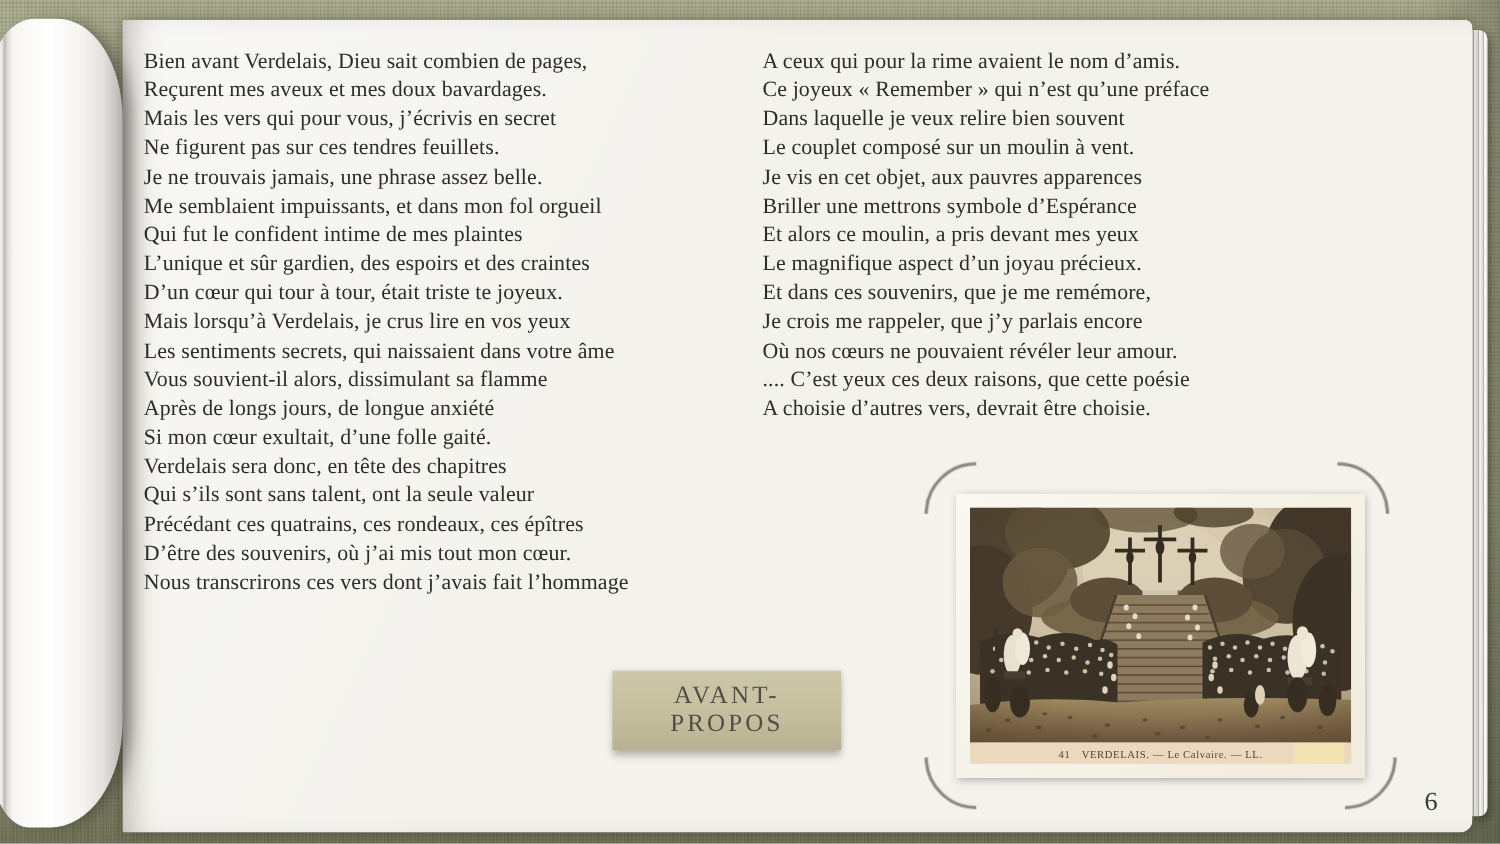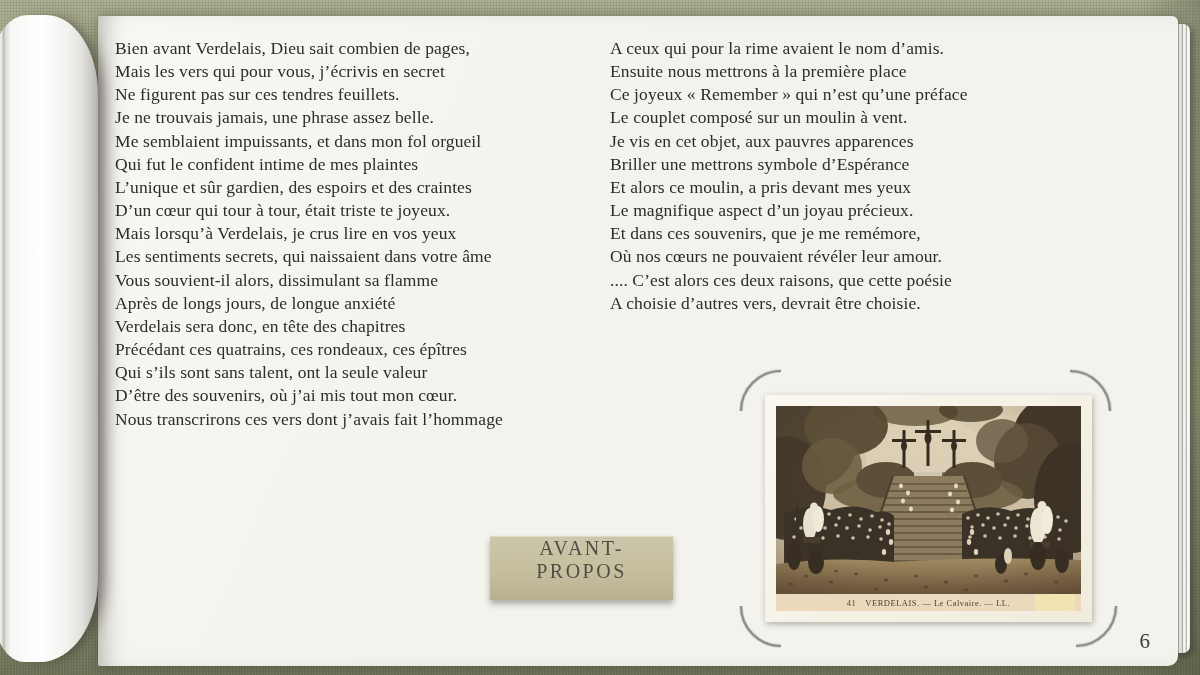--- a/index.html
+++ b/index.html
@@ -35,21 +35,21 @@
   .poem-col{position:absolute;z-index:5;}
   .poem-col-left{left:17px;top:21px;}
   .poem-col-right{left:512px;top:21px;}
   .poem-line{
     white-space:nowrap;
     font:17.5px/23.15px "Liberation Serif","DejaVu Serif",serif;
     color:#2d2c29;letter-spacing:.1px;
   }
   .avant-btn{
     position:absolute;left:392px;top:520px;width:183px;height:64px;z-index:5;
-    display:flex;justify-content:center;border:0;cursor:pointer;
+    display:flex;align-items:center;justify-content:center;border:0;cursor:pointer;
     background:linear-gradient(180deg,#cdc7aa 0%,#c5bf9f 55%,#b7b091 100%);
     box-shadow:0 4px 6px rgba(40,38,28,.35), inset 0 1px 0 rgba(255,255,255,.35);
   }
   .avant-btn span{font:20px "Liberation Serif","DejaVu Serif",serif;color:#514e44;letter-spacing:2.5px;}
   
   .postcard{
     position:absolute;left:667px;top:379px;width:327px;height:227px;z-index:4;
     box-sizing:border-box;padding:11px;cursor:pointer;
     background:linear-gradient(135deg,#faf8f0,#f0ebdc);
     box-shadow:1px 2px 6px rgba(40,38,28,.35);
@@ -76,49 +76,52 @@
 <body>
 
 <div class="stage">
 
   <div class="page-stack"></div>
 
   <div class="page">
 
     <div class="poem-col poem-col-left" id="poem-col-left">
         <div class="poem-line">Bien avant Verdelais, Dieu sait combien de pages,</div>
+        <div class="poem-line">Reçurent mes aveux et mes doux bavardages.</div>
         <div class="poem-line">Mais les vers qui pour vous, j’écrivis en secret</div>
         <div class="poem-line">Ne figurent pas sur ces tendres feuillets.</div>
         <div class="poem-line">Je ne trouvais jamais, une phrase assez belle.</div>
         <div class="poem-line">Me semblaient impuissants, et dans mon fol orgueil</div>
         <div class="poem-line">Qui fut le confident intime de mes plaintes</div>
         <div class="poem-line">L’unique et sûr gardien, des espoirs et des craintes</div>
         <div class="poem-line">D’un cœur qui tour à tour, était triste te joyeux.</div>
         <div class="poem-line">Mais lorsqu’à Verdelais, je crus lire en vos yeux</div>
         <div class="poem-line">Les sentiments secrets, qui naissaient dans votre âme</div>
         <div class="poem-line">Vous souvient-il alors, dissimulant sa flamme</div>
         <div class="poem-line">Après de longs jours, de longue anxiété</div>
+        <div class="poem-line">Si mon cœur exultait, d’une folle gaité.</div>
         <div class="poem-line">Verdelais sera donc, en tête des chapitres</div>
+        <div class="poem-line">Qui s’ils sont sans talent, ont la seule valeur</div>
         <div class="poem-line">Précédant ces quatrains, ces rondeaux, ces épîtres</div>
-        <div class="poem-line">Qui s’ils sont sans talent, ont la seule valeur</div>
         <div class="poem-line">D’être des souvenirs, où j’ai mis tout mon cœur.</div>
         <div class="poem-line">Nous transcrirons ces vers dont j’avais fait l’hommage</div>
       </div>
     <div class="poem-col poem-col-right" id="poem-col-right">
         <div class="poem-line">A ceux qui pour la rime avaient le nom d’amis.</div>
-        <div class="poem-line">Ensuite nous mettrons à la première place</div>
         <div class="poem-line">Ce joyeux « Remember » qui n’est qu’une préface</div>
+        <div class="poem-line">Dans laquelle je veux relire bien souvent</div>
         <div class="poem-line">Le couplet composé sur un moulin à vent.</div>
         <div class="poem-line">Je vis en cet objet, aux pauvres apparences</div>
         <div class="poem-line">Briller une mettrons symbole d’Espérance</div>
         <div class="poem-line">Et alors ce moulin, a pris devant mes yeux</div>
         <div class="poem-line">Le magnifique aspect d’un joyau précieux.</div>
         <div class="poem-line">Et dans ces souvenirs, que je me remémore,</div>
+        <div class="poem-line">Je crois me rappeler, que j’y parlais encore</div>
         <div class="poem-line">Où nos cœurs ne pouvaient révéler leur amour.</div>
-        <div class="poem-line">.... C’est alors ces deux raisons, que cette poésie</div>
+        <div class="poem-line">.... C’est yeux ces deux raisons, que cette poésie</div>
         <div class="poem-line">A choisie d’autres vers, devrait être choisie.</div>
       </div>
 
     <button class="avant-btn">
       <span>AVANT-PROPOS</span>
     </button>
 
     <div class="arc arc-tl">
       <svg width="56" height="56">
           <path d="M 10,50 A 40,40 0 0 1 50,10" stroke="rgba(0,0,0,.12)" stroke-width="4" fill="none"></path>

